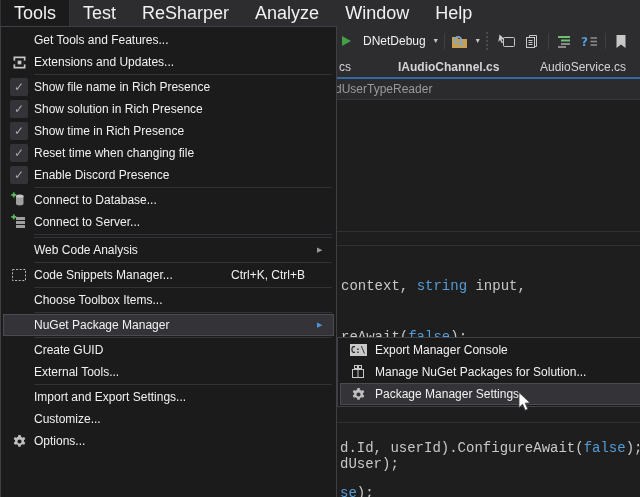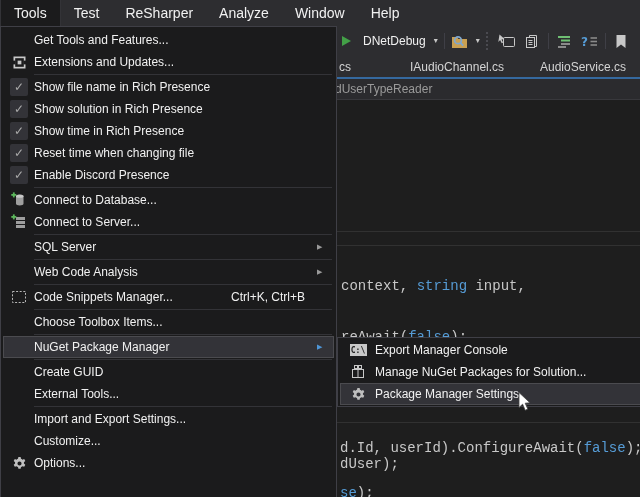--- a/index.html
+++ b/index.html
@@ -1,21 +1,21 @@
 <!DOCTYPE html>
 <html><head>
 <meta charset="utf-8">
 <style>
   html,body{margin:0;padding:0;background:#555;}
   .canvas{position:relative;width:640px;height:497px;overflow:hidden;background:#1E1E1E;
           font-family:"Liberation Sans",sans-serif;-webkit-font-smoothing:antialiased;}
 
   
   .menubar{position:absolute;top:0;left:0;right:0;height:26px;background:#2D2D30;display:flex;
-           align-items:stretch;color:#F1F1F1;font-size:14px;z-index:5;}
+           align-items:stretch;color:#F1F1F1;font-size:18px;z-index:5;}
   .mb-item{display:flex;align-items:center;padding:0 13px;cursor:default;}
   .mb-item.active{background:#1B1B1C;border-left:1px solid #333337;border-right:1px solid #333337;}
 
   .toolbar{position:absolute;top:26px;left:0;right:0;height:30px;background:#2D2D30;z-index:1;
            display:flex;align-items:center;gap:6px;padding-left:336px;color:#F1F1F1;font-size:12px;}
   .tb-sep{width:1px;height:16px;background:#3F3F46;flex:0 0 1px;}
   .tb-grip{width:4px;height:18px;border-left:2px dotted #4A4A50;flex:0 0 4px;}
   .tb-icon{width:19px;height:18px;display:flex;align-items:center;justify-content:center;flex:0 0 19px;}
   .tb-label{padding:0 2px;}
   .tb-dd{font-size:8px;color:#C8C8C8;line-height:1;}
@@ -135,21 +135,21 @@
         <span class="icon">
           <svg width="12" height="15">
             <path d="M1.5 1h9v13l-4.5-3.6L1.5 14z" fill="#C8C8C8"></path>
           </svg>
         </span>
       </div>
       <div class="tb-icon"></div>
     </div>
   <div class="tabstrip" id="tabstrip">
       <div class="tab" style="left: 339px;">cs</div>
-      <div class="tab" style="left: 410px;">IAudioChannel.cs</div>
+      <div class="tab" style="left: 398px; font-weight: bold;">IAudioChannel.cs</div>
       <div class="tab" style="left: 540px; text-align: center;">AudioService.cs</div>
     </div>
   <div class="breadcrumb-bar">
     <span>dUserTypeReader</span>
   </div>
   <div class="editor" id="editor">
     <div class="hline" style="top:131px"></div>
     <div class="hline" style="top:145px"></div>
     <div class="hline" style="top:322px"></div>
   <div class="code-line" style="left: 341px; top: 179px;"><span>context, </span><span class="tok-kw">string</span><span> input,</span></div>
@@ -258,25 +258,20 @@
               </g>
             </svg>
           </span>
         </div>
         <div class="menu-label">Connect to Server...</div>
         <div class="menu-arrow"></div>
       </div>
       <div class="menu-sep">
         <div class="line"></div>
       </div>
-      <div class="menu-row">
-        <div class="icon-col"></div>
-        <div class="menu-label">SQL Server</div>
-        <div class="menu-arrow">▶</div>
-      </div>
       <div class="menu-sep">
         <div class="line"></div>
       </div>
       <div class="menu-row">
         <div class="icon-col"></div>
         <div class="menu-label">Web Code Analysis</div>
         <div class="menu-arrow">▶</div>
       </div>
       <div class="menu-sep">
         <div class="line"></div>

